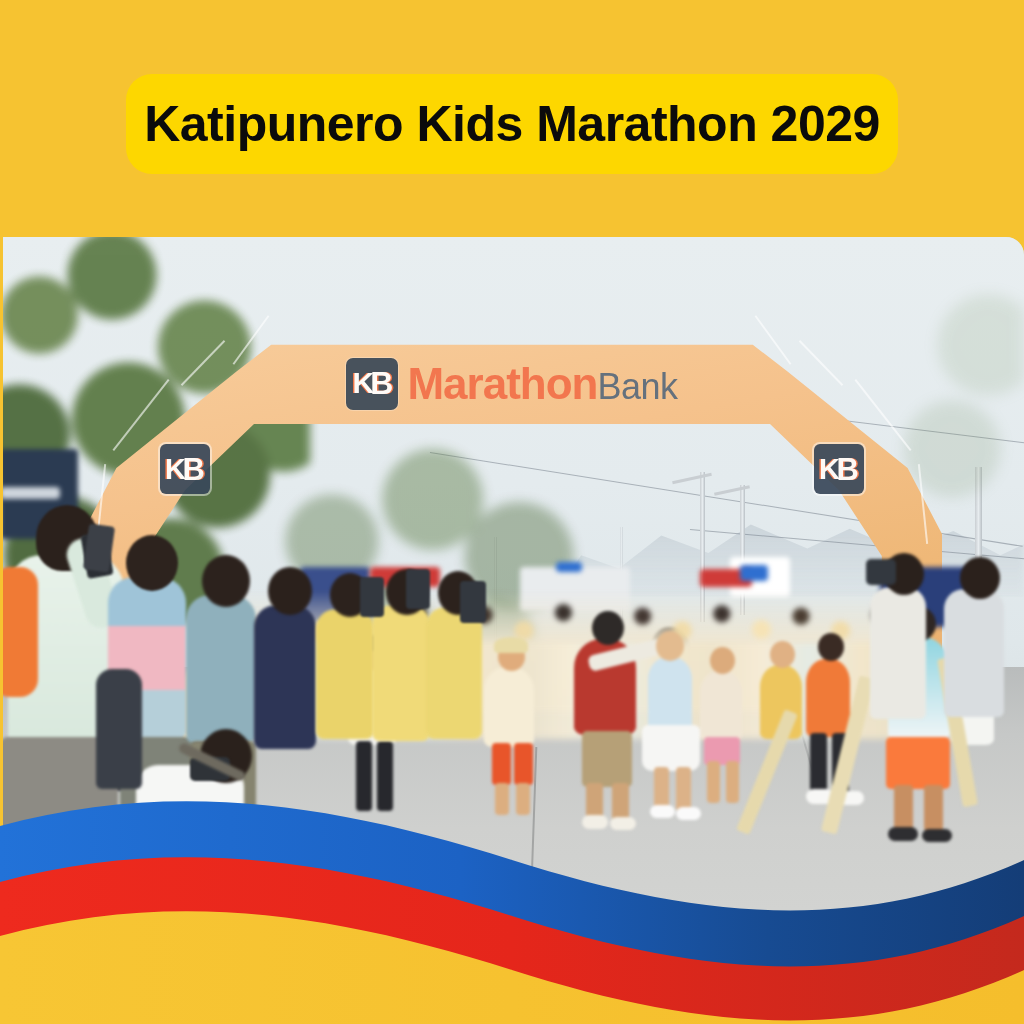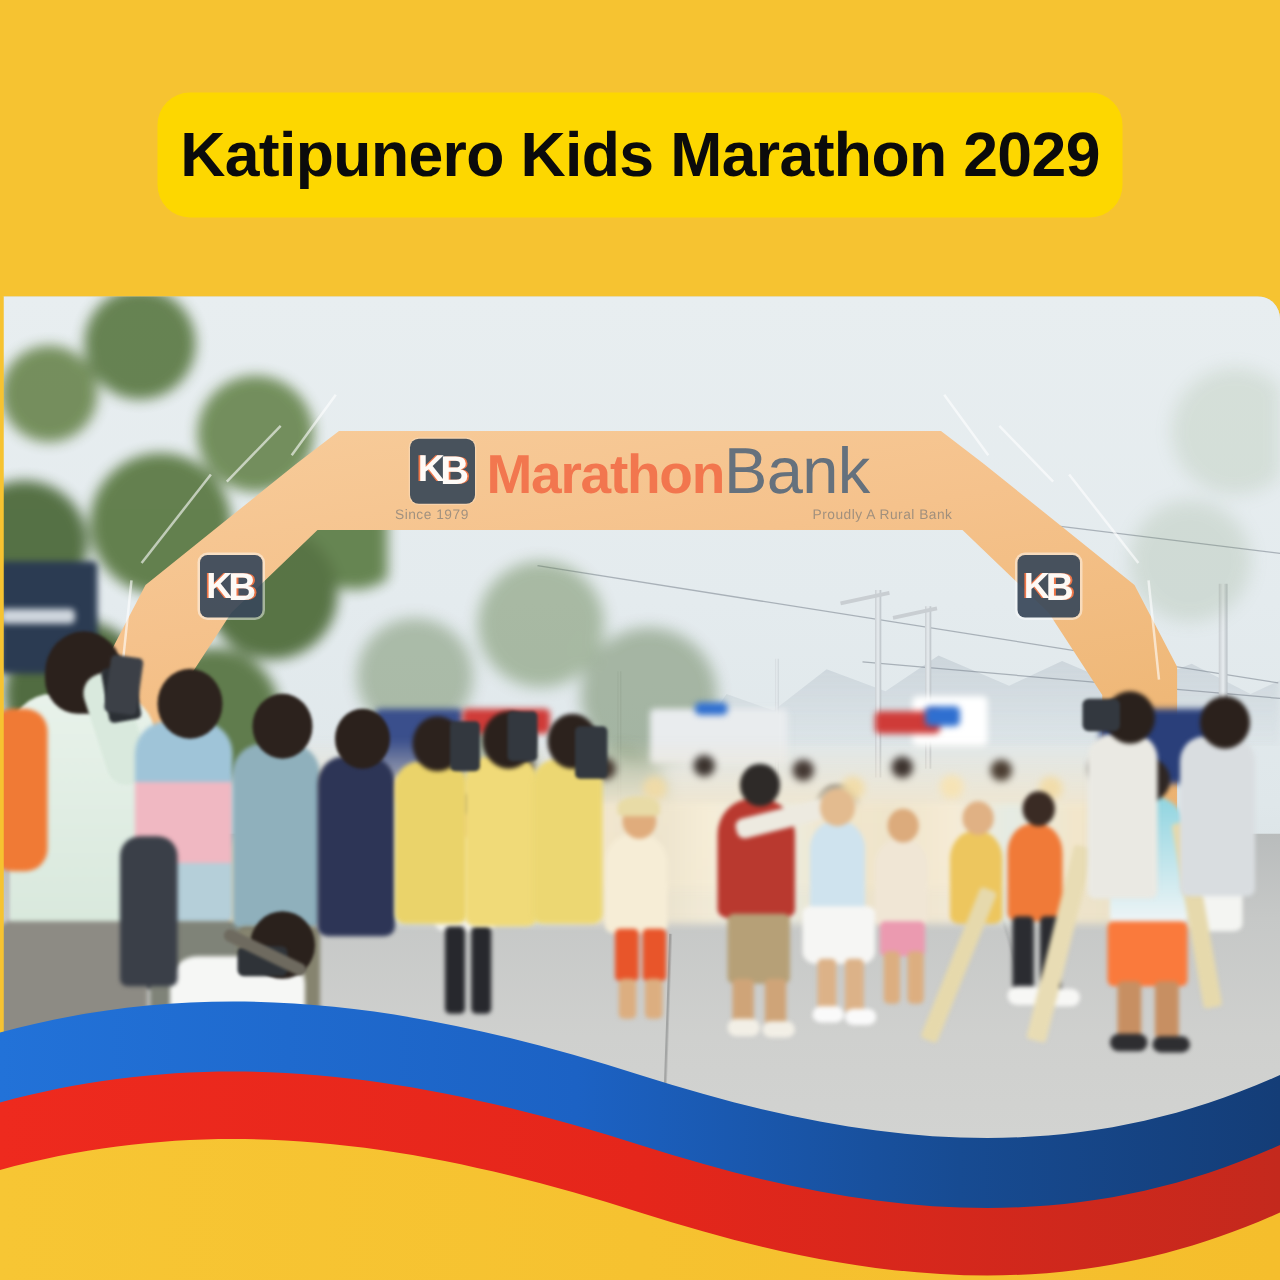--- a/index.html
+++ b/index.html
@@ -230,21 +230,21 @@
     align-items: baseline;
     line-height: 1;
   }
   .w-katipunan {
     font-size: 44px;
     font-weight: bold;
     color: #f2714a;
     letter-spacing: -1px;
   }
   .w-bank {
-    font-size: 52px;
+    font-size: 36px;
     font-weight: normal;
     color: #5b6b7c;
     letter-spacing: -0.5px;
   }
   .bank-taglines {
     width: 100%;
     display: flex;
     justify-content: space-between;
     padding: 3px 8px 0 62px;
     opacity: .6;
@@ -395,24 +395,20 @@
       <div class="arch-banner">
         <div class="bank-logo-row">
           <div class="kb-mark">
             <span class="kb-k">K</span>
             <span class="kb-b">B</span>
           </div>
           <div class="bank-words">
             <span class="w-katipunan">Marathon</span>
             <span class="w-bank">Bank</span>
           </div>
-        </div>
-        <div class="bank-taglines">
-          <span class="tagline">Since 1979</span>
-          <span class="tagline">Proudly A Rural Bank</span>
         </div>
       </div>
 
       <div class="leg-badge" style="left:78px; top:152px;">
         <span class="kb-k">K</span>
         <span class="kb-b">B</span>
       </div>
       <div class="leg-badge" style="right:78px; top:152px;">
         <span class="kb-k">K</span>
         <span class="kb-b">B</span>

